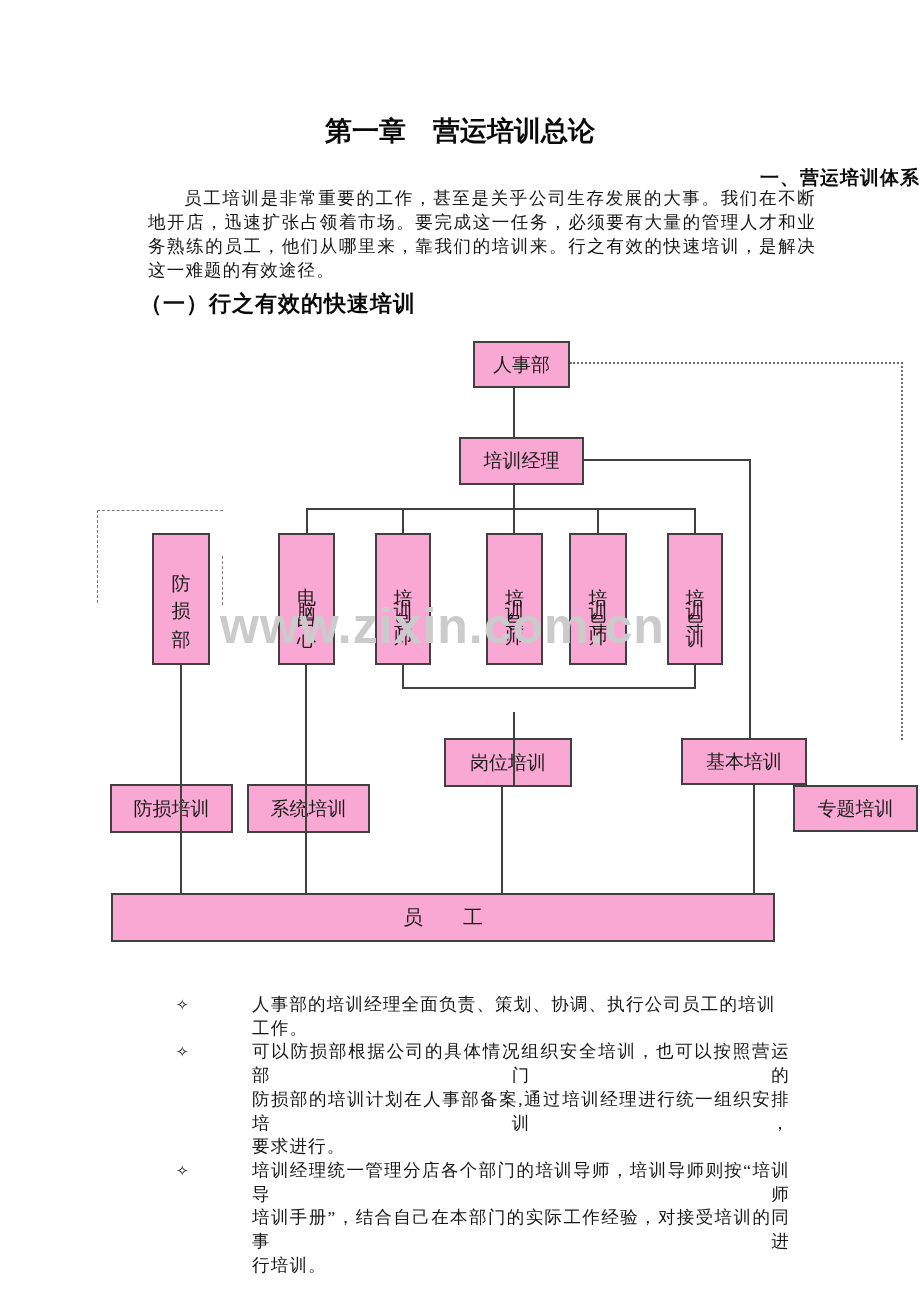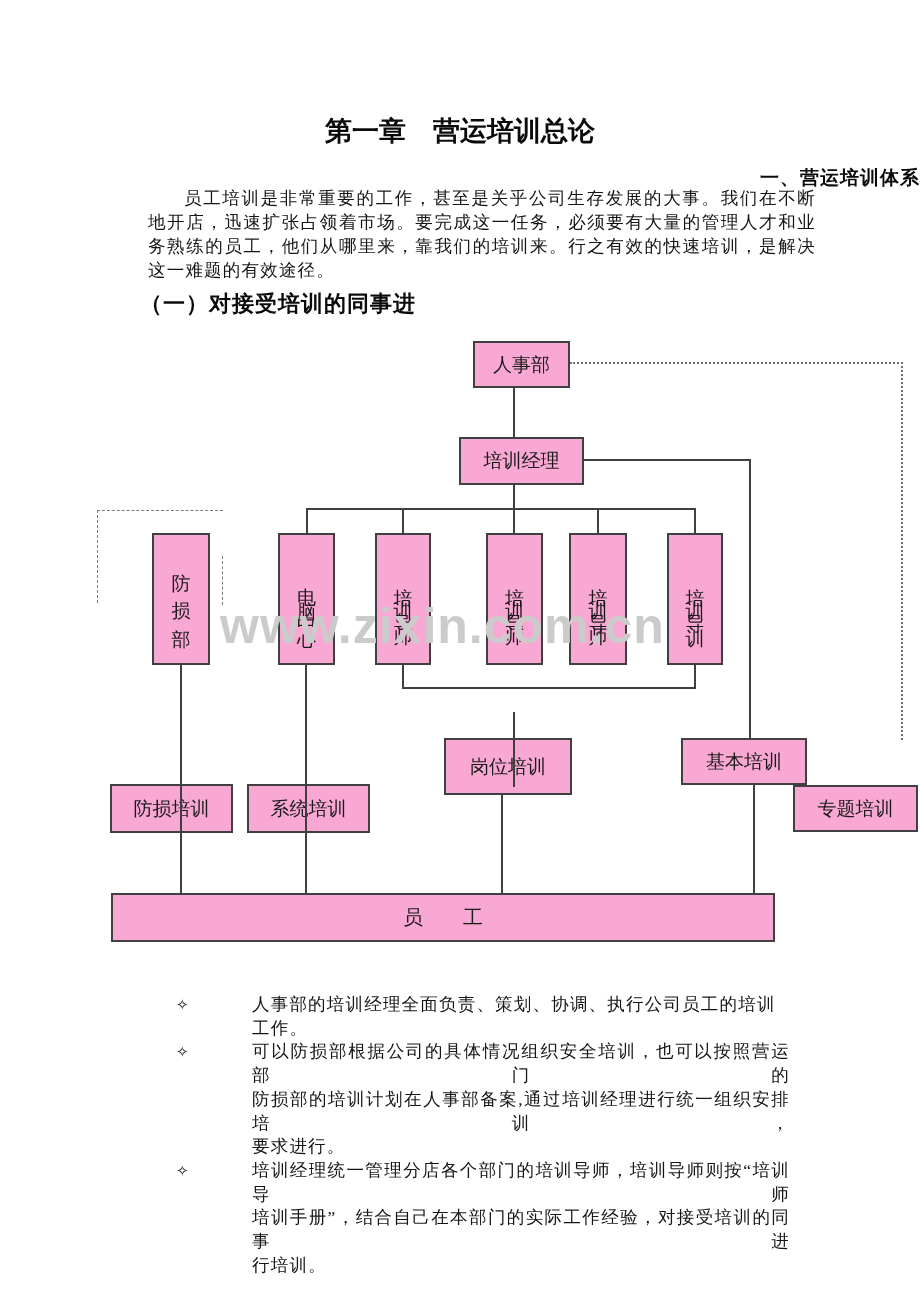--- a/index.html
+++ b/index.html
@@ -49,21 +49,21 @@
 <div class="page">
 
   <div class="doc-title">第一章　营运培训总论</div>
   <div class="doc-subtitle">一、营运培训体系</div>
   <div class="body-text jlines">
       <div>员工培训是非常重要的工作，甚至是关乎公司生存发展的大事。我们在不断</div>
       <div>地开店，迅速扩张占领着市场。要完成这一任务，必须要有大量的管理人才和业</div>
       <div>务熟练的员工，他们从哪里来，靠我们的培训来。行之有效的快速培训，是解决</div>
       <div>这一难题的有效途径。</div>
     </div>
-  <div class="section-heading">（一）对接受培训的同事进</div>
+  <div class="section-heading">（一）行之有效的快速培训</div>
 
   <div class="diagram">
 
     <div class="ln" style="left:513px;top:388px;width:2px;height:49px;"></div>
     <div class="ln" style="left:584px;top:459px;width:166px;height:2px;"></div>
     <div class="ln" style="left:749px;top:459px;width:2px;height:279px;"></div>
     <div class="ln" style="left:513px;top:485px;width:2px;height:48px;"></div>
     <div class="ln" style="left:307px;top:508px;width:389px;height:2px;"></div>
     <div class="ln" style="left:306px;top:508px;width:2px;height:25px;"></div>
     <div class="ln" style="left:402px;top:508px;width:2px;height:25px;"></div>
@@ -104,21 +104,21 @@
     <div class="vbox" style="left:486px;top:533px;width:57px;height:132px;">
       <span class="vlabel">培训导师</span>
     </div>
     <div class="vbox" style="left:569px;top:533px;width:58px;height:132px;">
       <span class="vlabel">培训导师</span>
     </div>
     <div class="vbox" style="left:667px;top:533px;width:56px;height:132px;">
       <span class="vlabel">培训导训</span>
     </div>
 
-    <div class="hbox" style="left:444px;top:738px;width:128px;height:57px;">
+    <div class="hbox" style="left:444px;top:738px;width:128px;height:49px;">
       <span>岗位培训</span>
     </div>
     <div class="hbox" style="left:793px;top:785px;width:125px;height:47px;">
       <span>专题培训</span>
     </div>
     <div class="hbox" style="left:681px;top:738px;width:126px;height:47px;z-index:3;">
       <span>基本培训</span>
     </div>
     <div class="hbox" style="left:110px;top:784px;width:123px;height:49px;">
       <span>防损培训</span>

